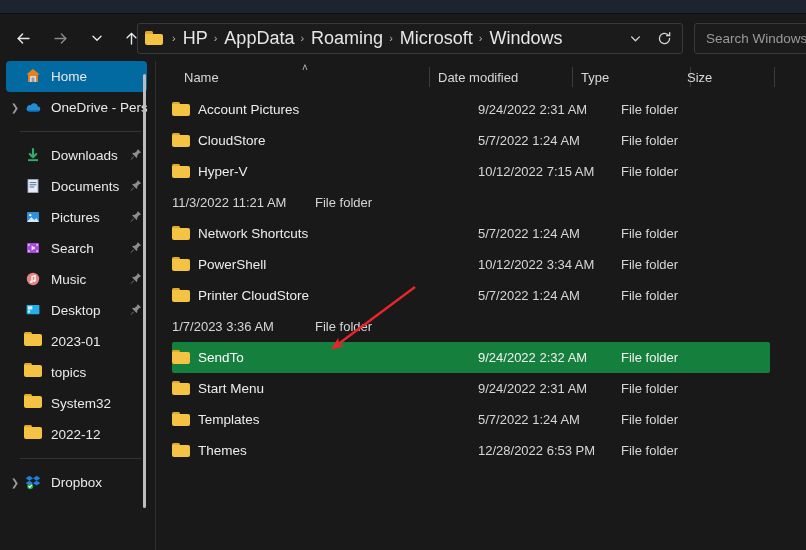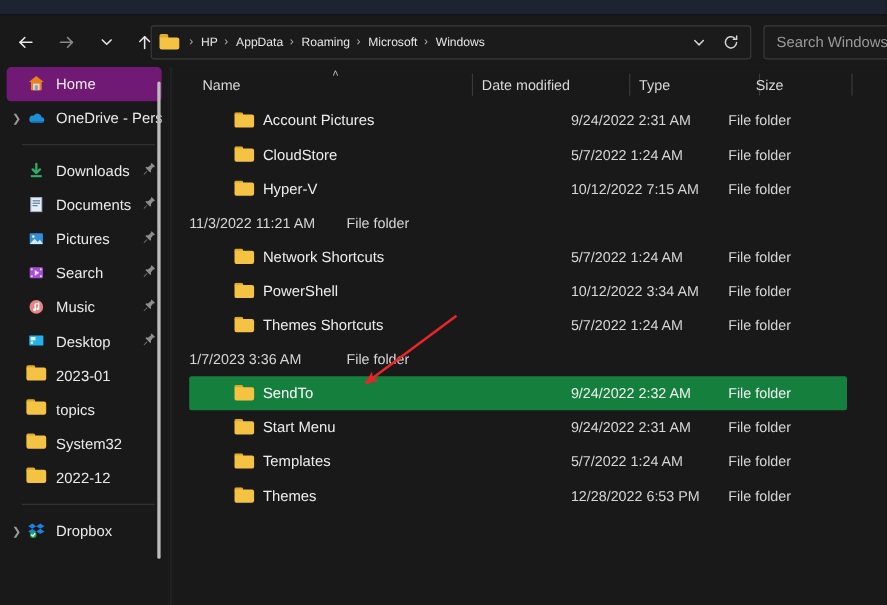--- a/index.html
+++ b/index.html
@@ -43,21 +43,21 @@
     background: #1b1b1b;
     border-radius: 3px;
     display: flex; align-items: center;
   }
   .addr-folder {
     margin-left: 7px; margin-right: 6px;
     width: 18px; height: 15px; position: relative; flex: 0 0 auto;
   }
   .crumbs { display: flex; align-items: center; flex: 1 1 auto; overflow: hidden; }
   .crumb {
-    color: #e6e6e6; font-size: 11px; white-space: nowrap;
+    color: #e6e6e6; font-size: 18px; white-space: nowrap;
     padding: 2px 3px; border-radius: 3px;
   }
   .crumb-sep {
     color: #b4b4b4; font-size: 11px; margin: 0 4px 0 3px;
     flex: 0 0 auto; line-height: 1;
   }
   .addr-chevron {
     flex: 0 0 auto; width: 26px; height: 26px; margin-right: 2px;
     display: flex; align-items: center; justify-content: center; color: #d6d6d6;
   }
@@ -88,21 +88,21 @@
   }
   .sb-scroll {
     position: absolute; left: 143px; top: 74px; width: 3px; height: 434px;
     background: #bdbdbd; border-radius: 2px;
   }
 
   .sb-item {
     position: relative; height: 31px; margin: 0 8px 0 6px;
     display: flex; align-items: center; border-radius: 4px;
   }
-  .sb-item.selected { background: #701a75; }
+  .sb-item.selected { background: #0369a1; }
   .sb-exp {
     width: 18px; height: 31px; flex: 0 0 auto;
     display: flex; align-items: center; justify-content: center;
     color: #9a9a9a; font-size: 10px;
   }
   .sb-exp.empty { color: transparent; }
   .sb-ico {
     width: 20px; height: 20px; flex: 0 0 auto; margin-right: 7px;
     position: relative;
   }
@@ -151,21 +151,21 @@
   }
 
   .rows { position: absolute; left: 0; top: 33px; width: 650px; }
   .row {
     position: relative; height: 31px; margin: 0 36px 0 16px;
     display: flex; align-items: center; border-radius: 2px;
   }
   .row.selected { background: #15803d; }
   .cell-name {
     position: relative; width: 306px; flex: 0 0 auto;
-    display: flex; align-items: center; overflow: hidden; margin-left: 41px;
+    display: flex; align-items: center; overflow: hidden;
   }
   .cell-name .nm {
     color: #ededed; font-size: 13.5px; margin-left: 8px; white-space: nowrap;
   }
   .row.selected .cell-name .nm { color: #ffffff; }
   .cell-date {
     width: 143px; flex: 0 0 auto; color: #d6d6d6; font-size: 13px; white-space: nowrap;
   }
   .cell-type {
     width: 118px; flex: 0 0 auto; color: #d6d6d6; font-size: 13px; white-space: nowrap;
@@ -451,21 +451,21 @@
           <span class="sb-ico" style="width: 18px; height: 16px; margin-right: 0px;"><span class="folder"></span></span>
           <span class="nm">PowerShell</span>
         </div>
         <div class="cell-date">10/12/2022 3:34 AM</div>
         <div class="cell-type">File folder</div>
         <div class="cell-size"></div>
       </div>
       <div class="row">
         <div class="cell-name">
           <span class="sb-ico" style="width: 18px; height: 16px; margin-right: 0px;"><span class="folder"></span></span>
-          <span class="nm">Themes Shortcuts</span>
+          <span class="nm">Printer CloudStore</span>
         </div>
         <div class="cell-date">5/7/2022 1:24 AM</div>
         <div class="cell-type">File folder</div>
         <div class="cell-size"></div>
       </div>
       <div class="row">
         <div class="cell-date">1/7/2023 3:36 AM</div>
         <div class="cell-type">File folder</div>
         <div class="cell-size"></div>
       </div>

